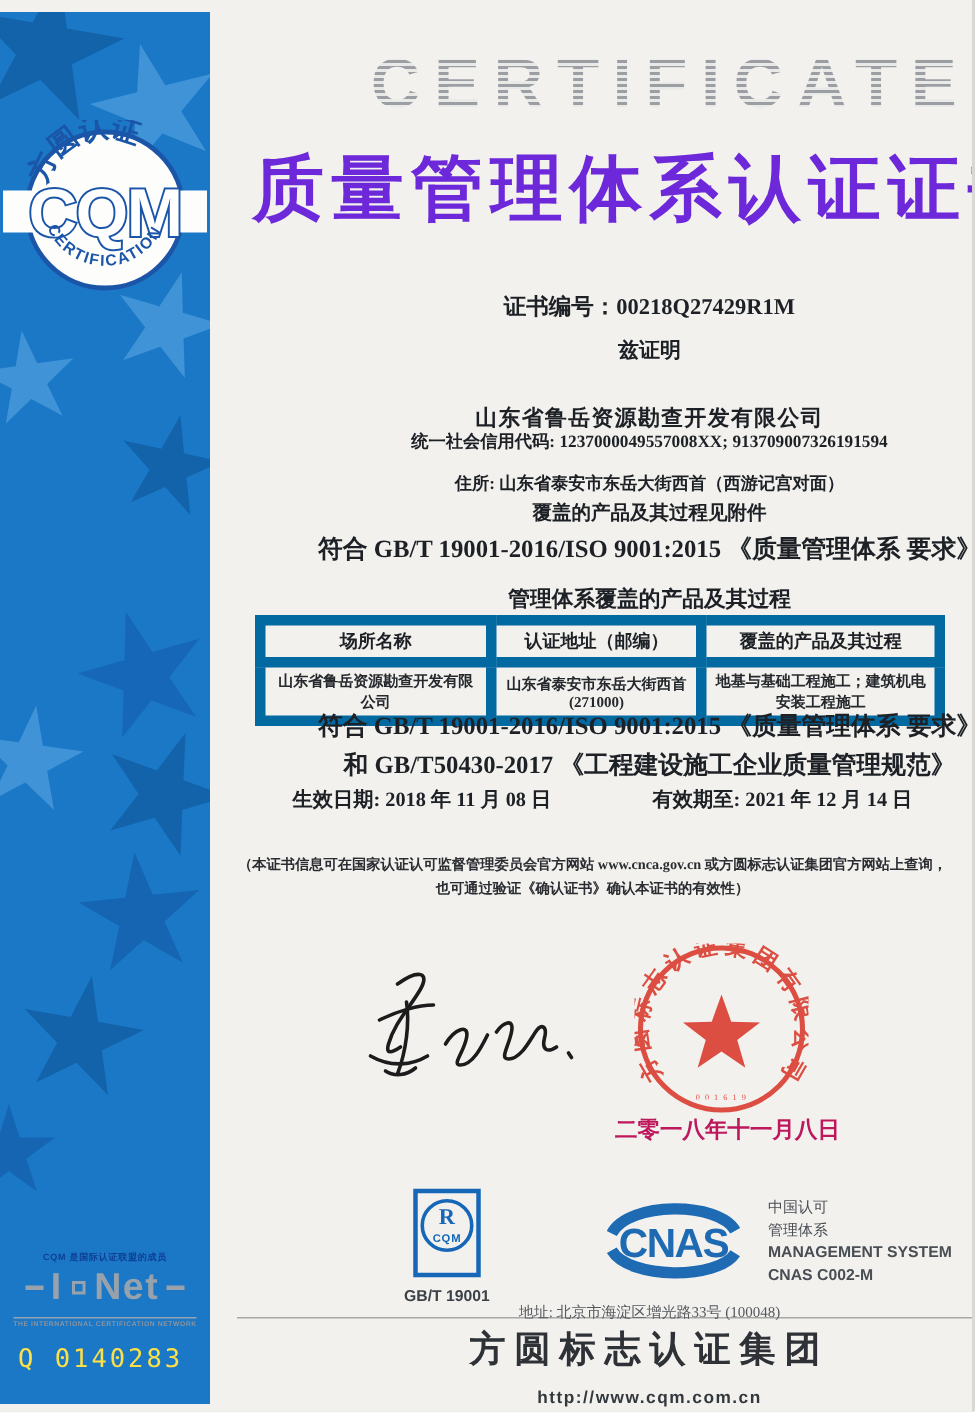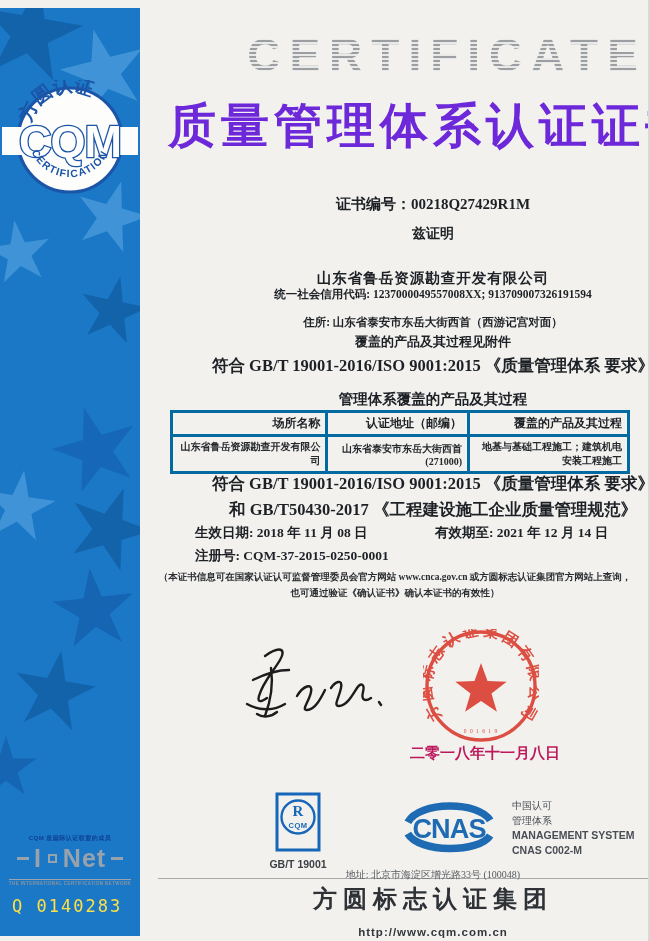--- a/index.html
+++ b/index.html
@@ -47,21 +47,21 @@
   #declare   { top:225px; font-size:14px; font-weight:bold; }
   #company1  { top:249px; font-size:13.5px; font-weight:bold; }
   #company2  { top:269px; font-size:14.5px; font-weight:bold; letter-spacing:1px; }
   #credit    { top:287px; font-size:11.5px; font-weight:bold; }
   #addr1     { top:301px; font-size:11.5px; font-weight:bold; }
   #addr2     { top:315px; font-size:11.5px; font-weight:bold; }
   #coverage  { top:333px; font-size:13px; font-weight:bold; }
   #std1      { top:355px; font-size:16.5px; font-weight:bold; }
   #tbl-title { top:390px; font-size:14.5px; font-weight:bold; }
   #tbl { position:absolute; left:30px; top:410px; width:460px; border-collapse:collapse; }
-  #tbl th, #tbl td { border:3px solid #0369a1; text-align:right; vertical-align:middle; padding:2px 5px; }
+  #tbl th, #tbl td { border:7px solid #0369a1; text-align:center; vertical-align:middle; padding:2px 5px; }
   #tbl th { font-size:12px; height:23px; font-weight:bold; }
   #tbl td { font-size:10px; height:37px; font-weight:bold; color:#25282c; }
   #std2      { top:473px; font-size:16.5px; font-weight:bold; }
   #std3      { top:499px; font-size:16.5px; font-weight:bold; }
   #date-eff  { position:absolute; left:55px;  top:524px; font-size:13.5px; font-weight:bold; }
   #date-exp  { position:absolute; left:295px; top:524px; font-size:13.5px; font-weight:bold; }
   #reg-no    { position:absolute; left:55px;  top:547px; font-size:13.5px; font-weight:bold; }
   #fineprint { position:absolute; left:15px; width:480px; top:570px; text-align:center;
                font-size:9.5px; font-weight:bold; line-height:1.65; color:#2a2d31; }
   #signature { position:absolute; left:95px; top:638px; }
@@ -157,21 +157,20 @@
         <td>山东省泰安市东岳大街西首 (271000)</td>
         <td>地基与基础工程施工；建筑机电安装工程施工</td>
       </tr>
     </tbody>
       </table>
 
     <div class="abs" id="std2">符合 GB/T 19001-2016/ISO 9001:2015 《质量管理体系 要求》</div>
     <div class="abs" id="std3">和 GB/T50430-2017 《工程建设施工企业质量管理规范》</div>
     <div id="date-eff">生效日期: 2018 年 11 月 08 日</div>
     <div id="date-exp">有效期至: 2021 年 12 月 14 日</div>
-    <div id="reg-no">注册号: CQM-37-2015-0250-0001</div>
     <div id="fineprint">（本证书信息可在国家认证认可监督管理委员会官方网站 www.cnca.gov.cn 或方圆标志认证集团官方网站上查询，也可通过验证《确认证书》确认本证书的有效性）</div>
 
     <div id="signature">
       <svg width="155" height="100" viewBox="0 0 155 100">
         <g stroke="#1c1c1c" stroke-width="2.4" fill="none" stroke-linecap="round">
           <path d="M30,18 C44,8 52,10 45,22 C38,34 28,44 24,58 C22,65 26,64 32,60"></path>
           <path d="M18,42 C30,36 44,32 54,32"></path>
           <path d="M36,30 C38,44 36,62 30,78"></path>
           <path d="M22,76 C28,80 36,79 42,74"></path>
           <path d="M12,66 C26,74 40,72 50,66"></path>

